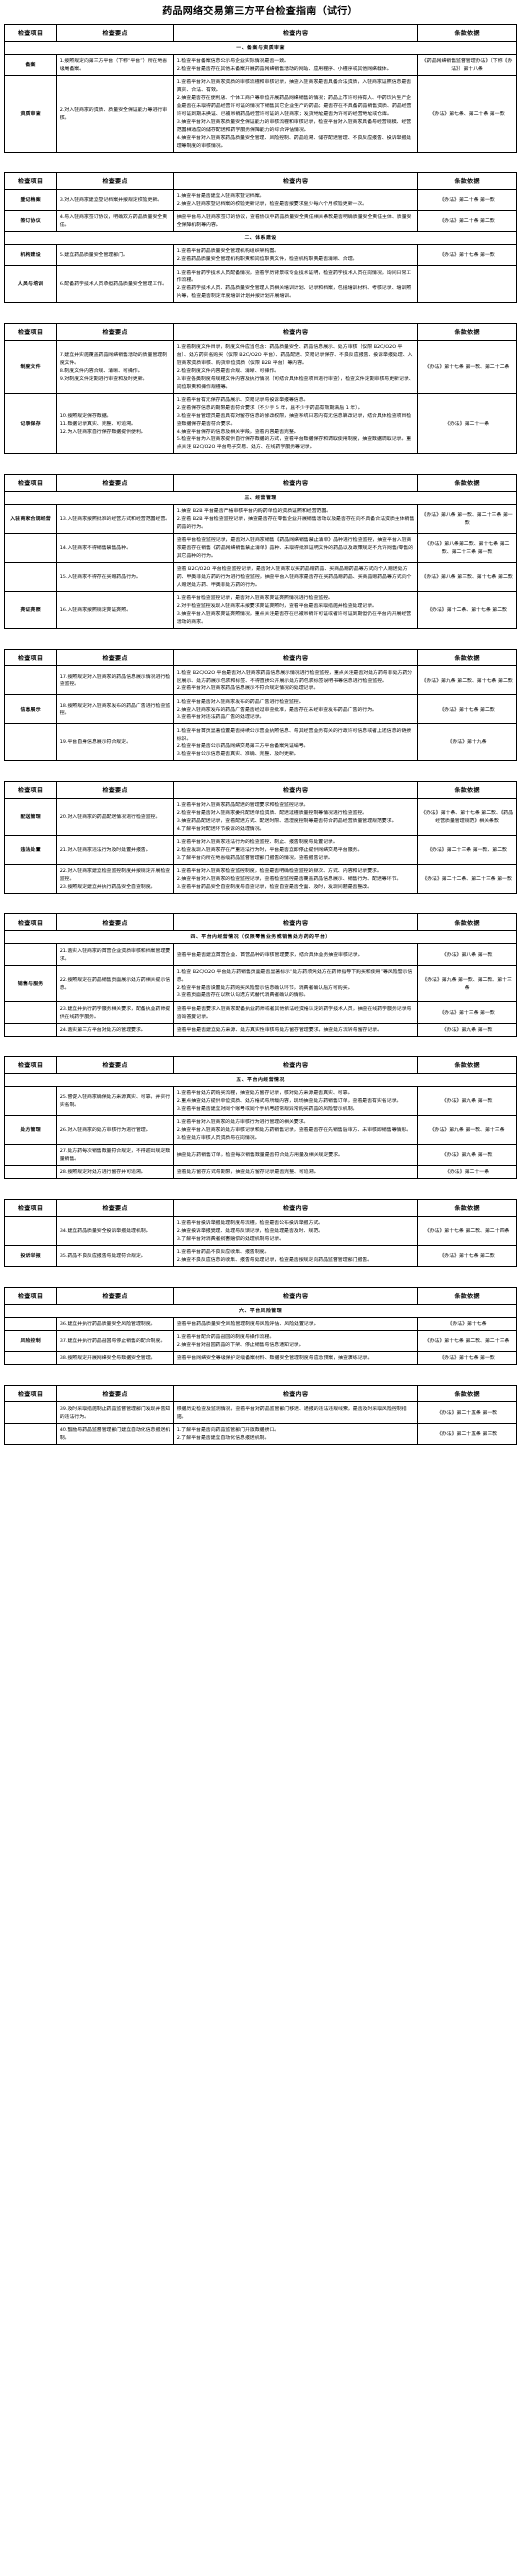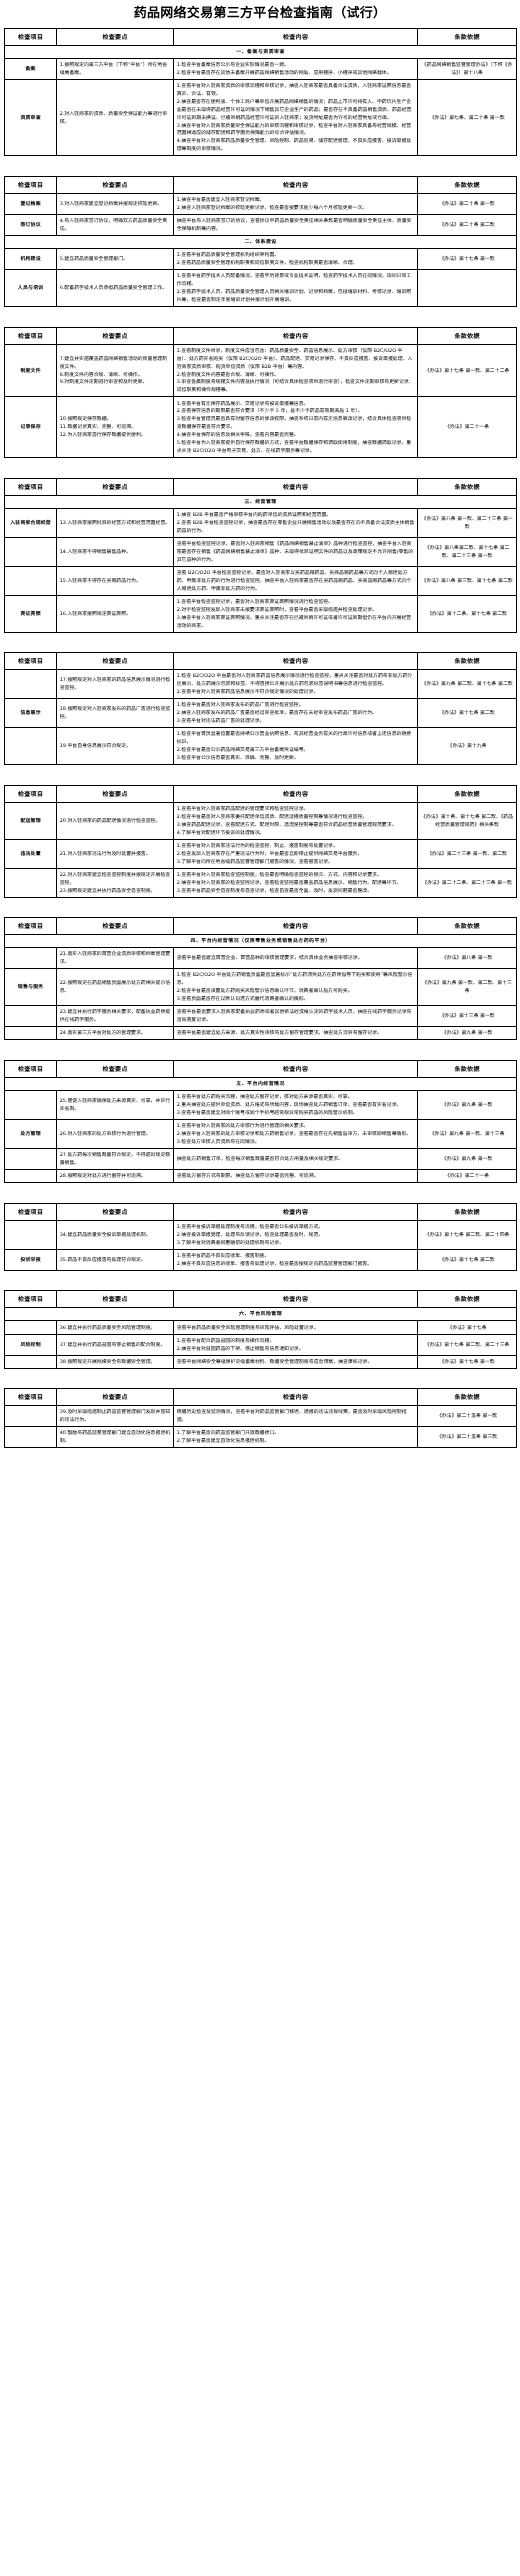--- a/index.html
+++ b/index.html
@@ -14,21 +14,21 @@
     color: #000000;
     -webkit-font-smoothing: none;
   }
   .page {
     width: 520px;
     box-sizing: border-box;
     padding: 0 4.1px;
   }
   .doc-title {
     text-align: center;
-    font-size: 13px;
+    font-size: 10px;
     font-weight: bold;
     letter-spacing: 0.3px;
     padding: 5.2px 0 6.2px 0;
     line-height: 1.25;
   }
   table.guide {
     width: 512px;
     border-collapse: collapse;
     table-layout: fixed;
     margin: 0 0 19.6px 0;

